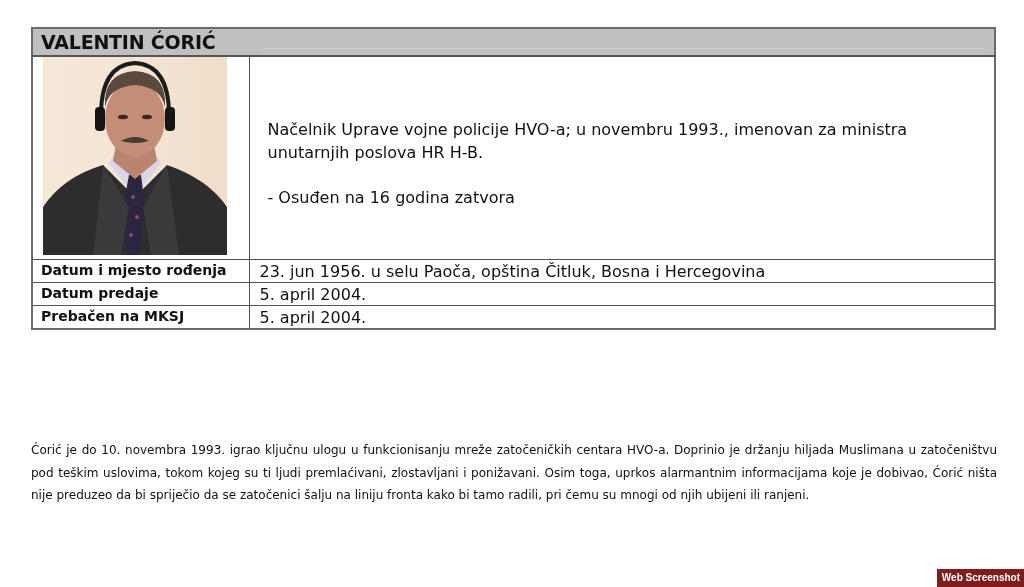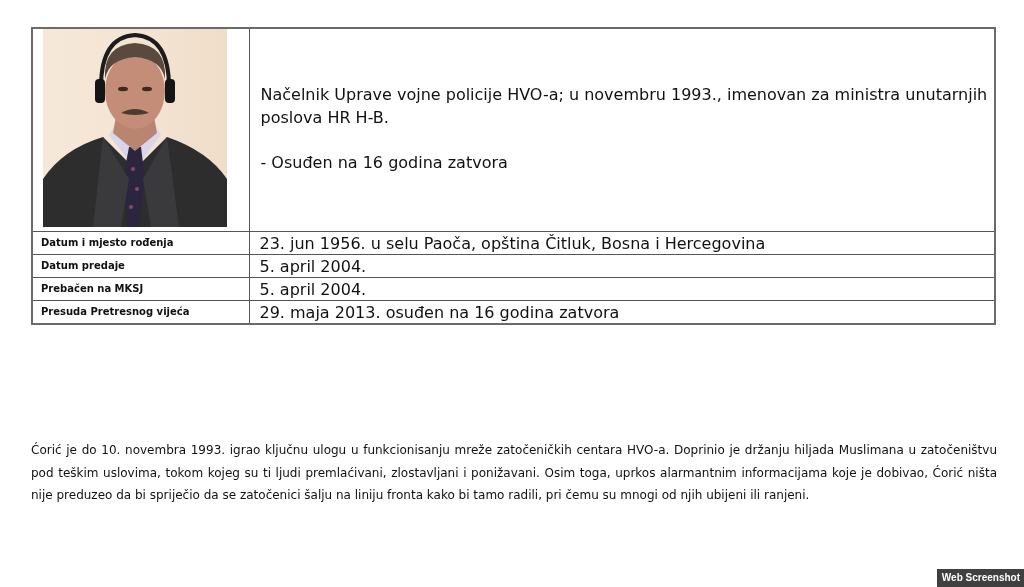--- a/index.html
+++ b/index.html
@@ -62,25 +62,25 @@
       overflow: hidden;
       background: linear-gradient(90deg, #f6e8d9 0%, #f3e3d2 60%, #f0ddc9 100%);
     }
     .photo svg { display: block; }
     .summary-cell {
       padding: 53px 0 0 10px !important;
       font-size: 16px;
       line-height: 23px;
       vertical-align: top;
     }
-    .summary-cell p { margin: 1px; }
+    .summary-cell p { margin: 8px; }
     .summary-cell .verdict { margin-top: 22px; }
     .label-cell {
       font-weight: bold;
-      font-size: 10px;
+      font-size: 14px;
       padding: 2px 0 0 8px !important;
       line-height: 17px;
       height: 20px;
       margin-left: 48px;
     }
     .value-cell {
       font-size: 16px;
       padding: 1px 0 0 10px !important;
       line-height: 21px;
     }
@@ -91,38 +91,41 @@
       width: 966px;
       font-size: 12px;
       line-height: 22.5px;
       text-align: justify;
       margin: 0;
     }
     .watermark {
       position: absolute;
       right: 0;
       bottom: 0;
-      background: #404040;
+      background: #7f1d1d;
       color: #fff;
       font-family: "Liberation Sans", sans-serif;
       font-weight: bold;
       font-size: 10px;
       padding: 3px 4px 3px 5px;
       line-height: 12px;
     }
   </style>
 </head>
 <body>
 
 <table class="profile-table">
   <colgroup>
     <col class="col-label">
     <col>
   </colgroup>
   <tbody>
+      <tr>
+    <td colspan="2" class="header-cell">VALENTIN ĆORIĆ</td>
+  </tr>
   <tr>
     <td class="photo-cell">
       <div class="photo">
         <svg width="184" height="198" viewBox="0 0 184 198" xmlns="http://www.w3.org/2000/svg">
 
           <path d="M0 198 L0 150 Q20 120 60 108 L92 140 L124 108 Q165 122 184 150 L184 198 Z" fill="#2e2d2e"></path>
 
           <path d="M66 106 L92 140 L118 106 L112 96 L72 96 Z" fill="#d9d6e8"></path>
 
           <path d="M86 118 L98 118 L102 150 L96 198 L84 198 L80 150 Z" fill="#2c2540"></path>
@@ -160,22 +163,18 @@
     <td class="value-cell">23. jun 1956. u selu Paoča, opština Čitluk, Bosna i Hercegovina</td>
   </tr>
   <tr>
     <td class="label-cell">Datum predaje</td>
     <td class="value-cell">5. april 2004.</td>
   </tr>
   <tr>
     <td class="label-cell">Prebačen na MKSJ</td>
     <td class="value-cell">5. april 2004.</td>
   </tr>
-  <tr>
-    <td class="label-cell">Presuda Pretresnog vijeća</td>
-    <td class="value-cell">29. maja 2013. osuđen na 16 godina zatvora</td>
-  </tr>
 </tbody>
   </table>
 
 <p class="narrative">Ćorić je do 10. novembra 1993. igrao ključnu ulogu u funkcionisanju mreže zatočeničkih centara HVO-a. Doprinio je držanju hiljada Muslimana u zatočeništvu pod teškim uslovima, tokom kojeg su ti ljudi premlaćivani, zlostavljani i ponižavani. Osim toga, uprkos alarmantnim informacijama koje je dobivao, Ćorić ništa nije preduzeo da bi spriječio da se zatočenici šalju na liniju fronta kako bi tamo radili, pri čemu su mnogi od njih ubijeni ili ranjeni.</p>
 
 <div class="watermark">Web Screenshot</div>
 
 </body></html>

